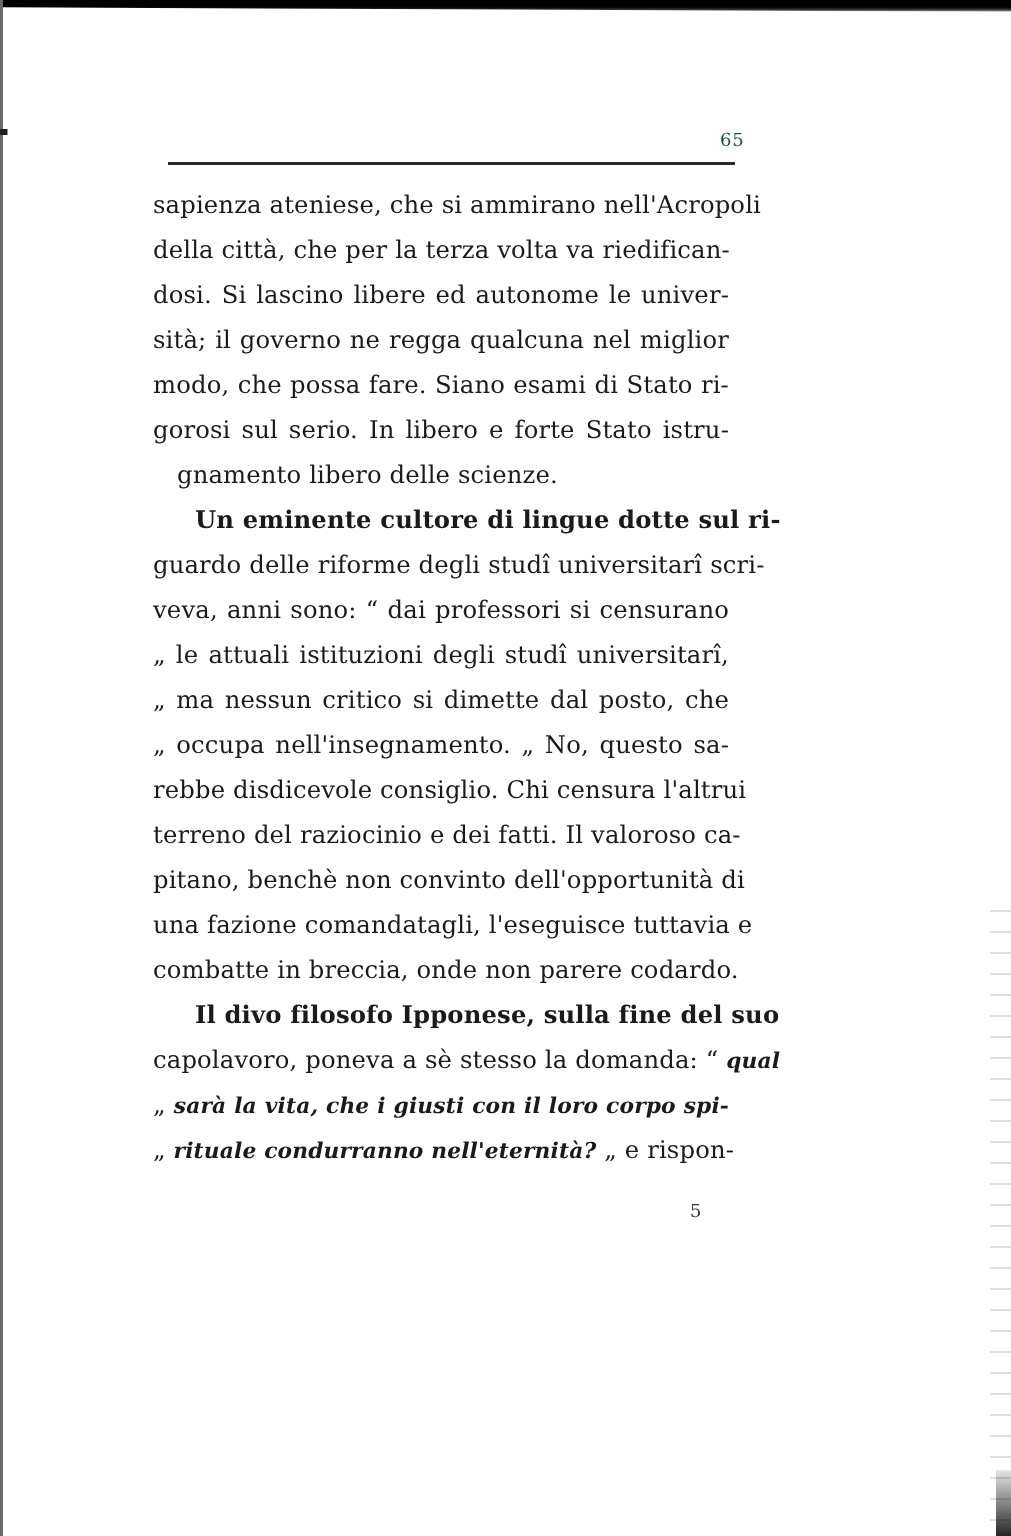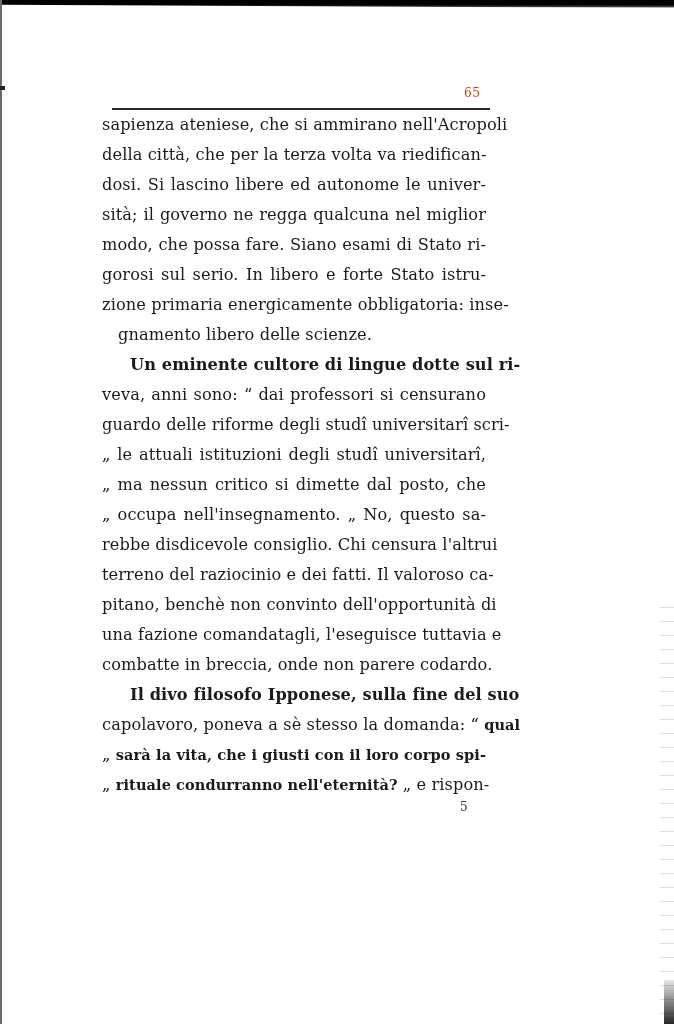--- a/index.html
+++ b/index.html
@@ -53,58 +53,59 @@
     .right-speckle-bottom {
       position: absolute;
       right: 0;
       top: 980px;
       width: 10px;
       height: 44px;
       background: linear-gradient(to bottom, rgba(0,0,0,0.1), rgba(0,0,0,0.85));
     }
     .page-number {
       position: absolute;
-      left: 464px;
+      left: 480px;
       top: 86px;
       font-size: 12px;
-      color: #c2410c;
+      color: #14532d;
       letter-spacing: 0.5px;
     }
     .header-rule {
       position: absolute;
       left: 112px;
       top: 108px;
       width: 378px;
       height: 2px;
       background: #2a2a2a;
     }
     .text-block {
       position: absolute;
       left: 102px;
-      top: 110px;
+      top: 122px;
       width: 384px;
     }
     .line {
       height: 30px;
       line-height: 30px;
       font-size: 16.2px;
       white-space: nowrap;
       text-align: justify;
       text-align-last: justify;
       letter-spacing: 0.1px;
     }
     .line.last {
       text-align-last: left;
       margin-left: 16px;
     }
     .line.indent {
       padding-left: 28px;
       font-weight: bold;
     }
     .line .it {
+      font-style: italic;
       font-weight: bold;
       font-size: 14.5px;
     }
     .signature {
       position: absolute;
       left: 460px;
       top: 800px;
       font-size: 12px;
       color: #333;
     }
@@ -122,26 +123,25 @@
 <div class="header-rule"></div>
 
 <div class="text-block">
 
   <div class="line">sapienza ateniese, che si ammirano nell'Acropoli</div>
   <div class="line">della città, che per la terza volta va riedifican-</div>
   <div class="line">dosi. Si lascino libere ed autonome le univer-</div>
   <div class="line">sità; il governo ne regga qualcuna nel miglior</div>
   <div class="line">modo, che possa fare. Siano esami di Stato ri-</div>
   <div class="line">gorosi sul serio. In libero e forte Stato istru-</div>
-  <div class="line">zione primaria energicamente obbligatoria: inse-</div>
   <div class="line last">gnamento libero delle scienze.</div>
 
   <div class="line indent">Un eminente cultore di lingue dotte sul ri-</div>
+  <div class="line">guardo delle riforme degli studî universitarî scri-</div>
   <div class="line">veva, anni sono: “ dai professori si censurano</div>
-  <div class="line">guardo delle riforme degli studî universitarî scri-</div>
   <div class="line">„ le attuali istituzioni degli studî universitarî,</div>
   <div class="line">„ ma nessun critico si dimette dal posto, che</div>
   <div class="line">„ occupa nell'insegnamento. „ No, questo sa-</div>
   <div class="line">rebbe disdicevole consiglio. Chi censura l'altrui</div>
   <div class="line">terreno del raziocinio e dei fatti. Il valoroso ca-</div>
   <div class="line">pitano, benchè non convinto dell'opportunità di</div>
   <div class="line">una fazione comandatagli, l'eseguisce tuttavia e</div>
   <div class="line">combatte in breccia, onde non parere codardo.</div>
 
   <div class="line indent">Il divo filosofo Ipponese, sulla fine del suo</div>

